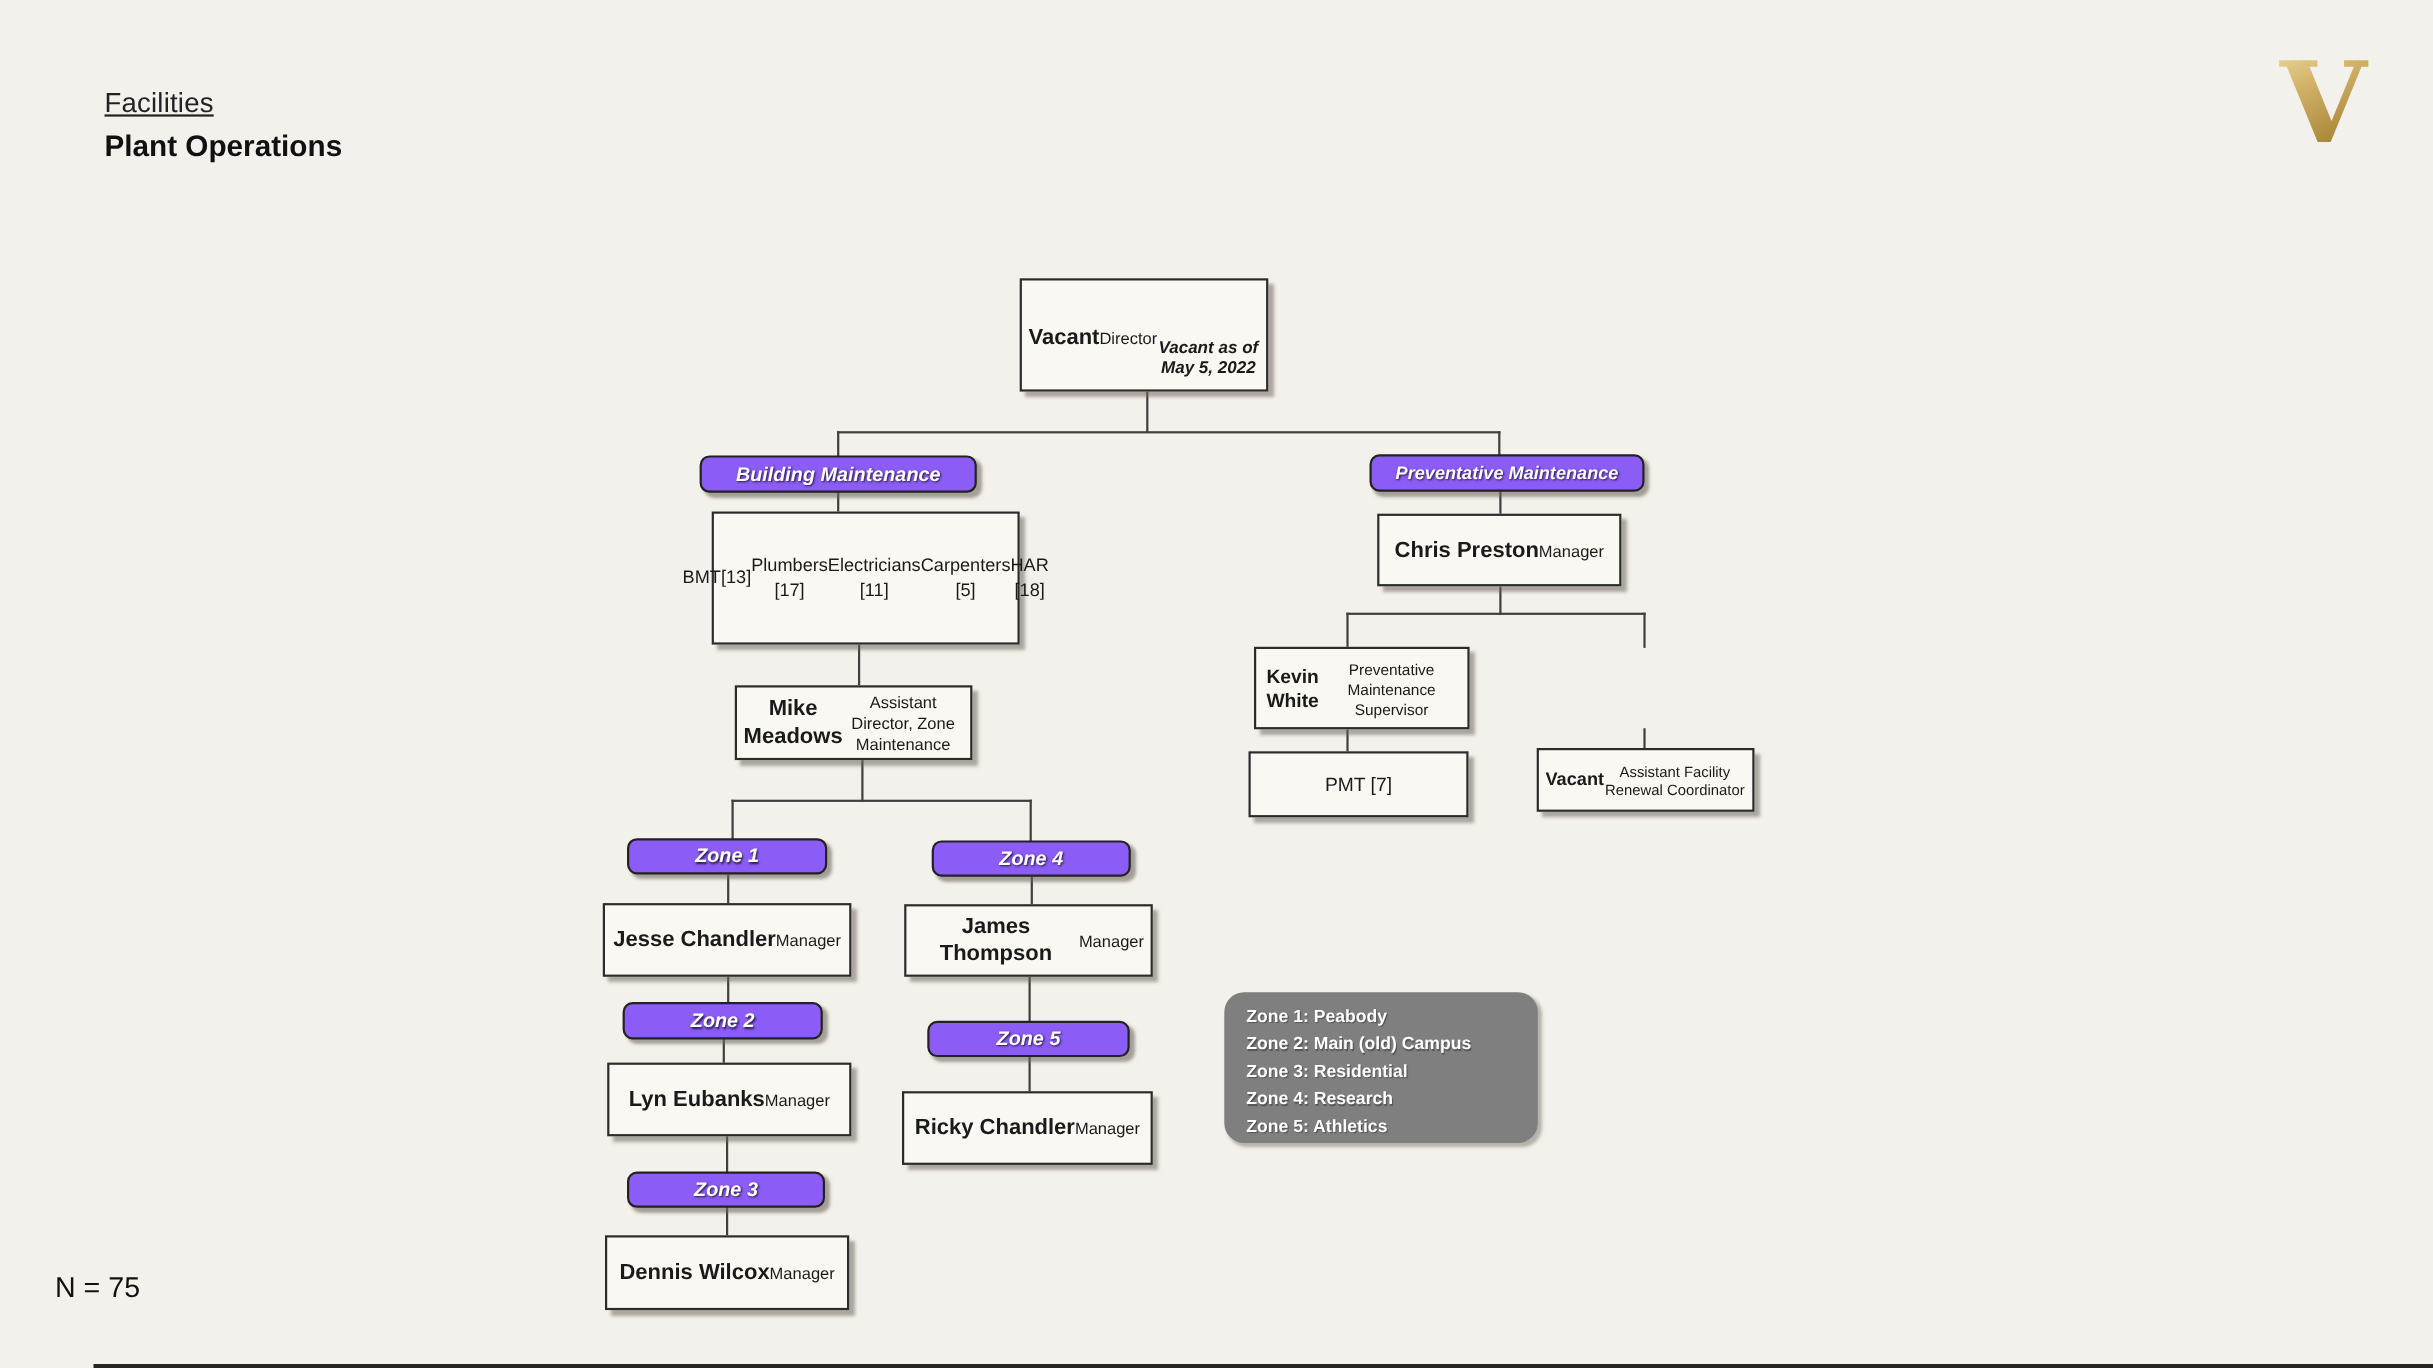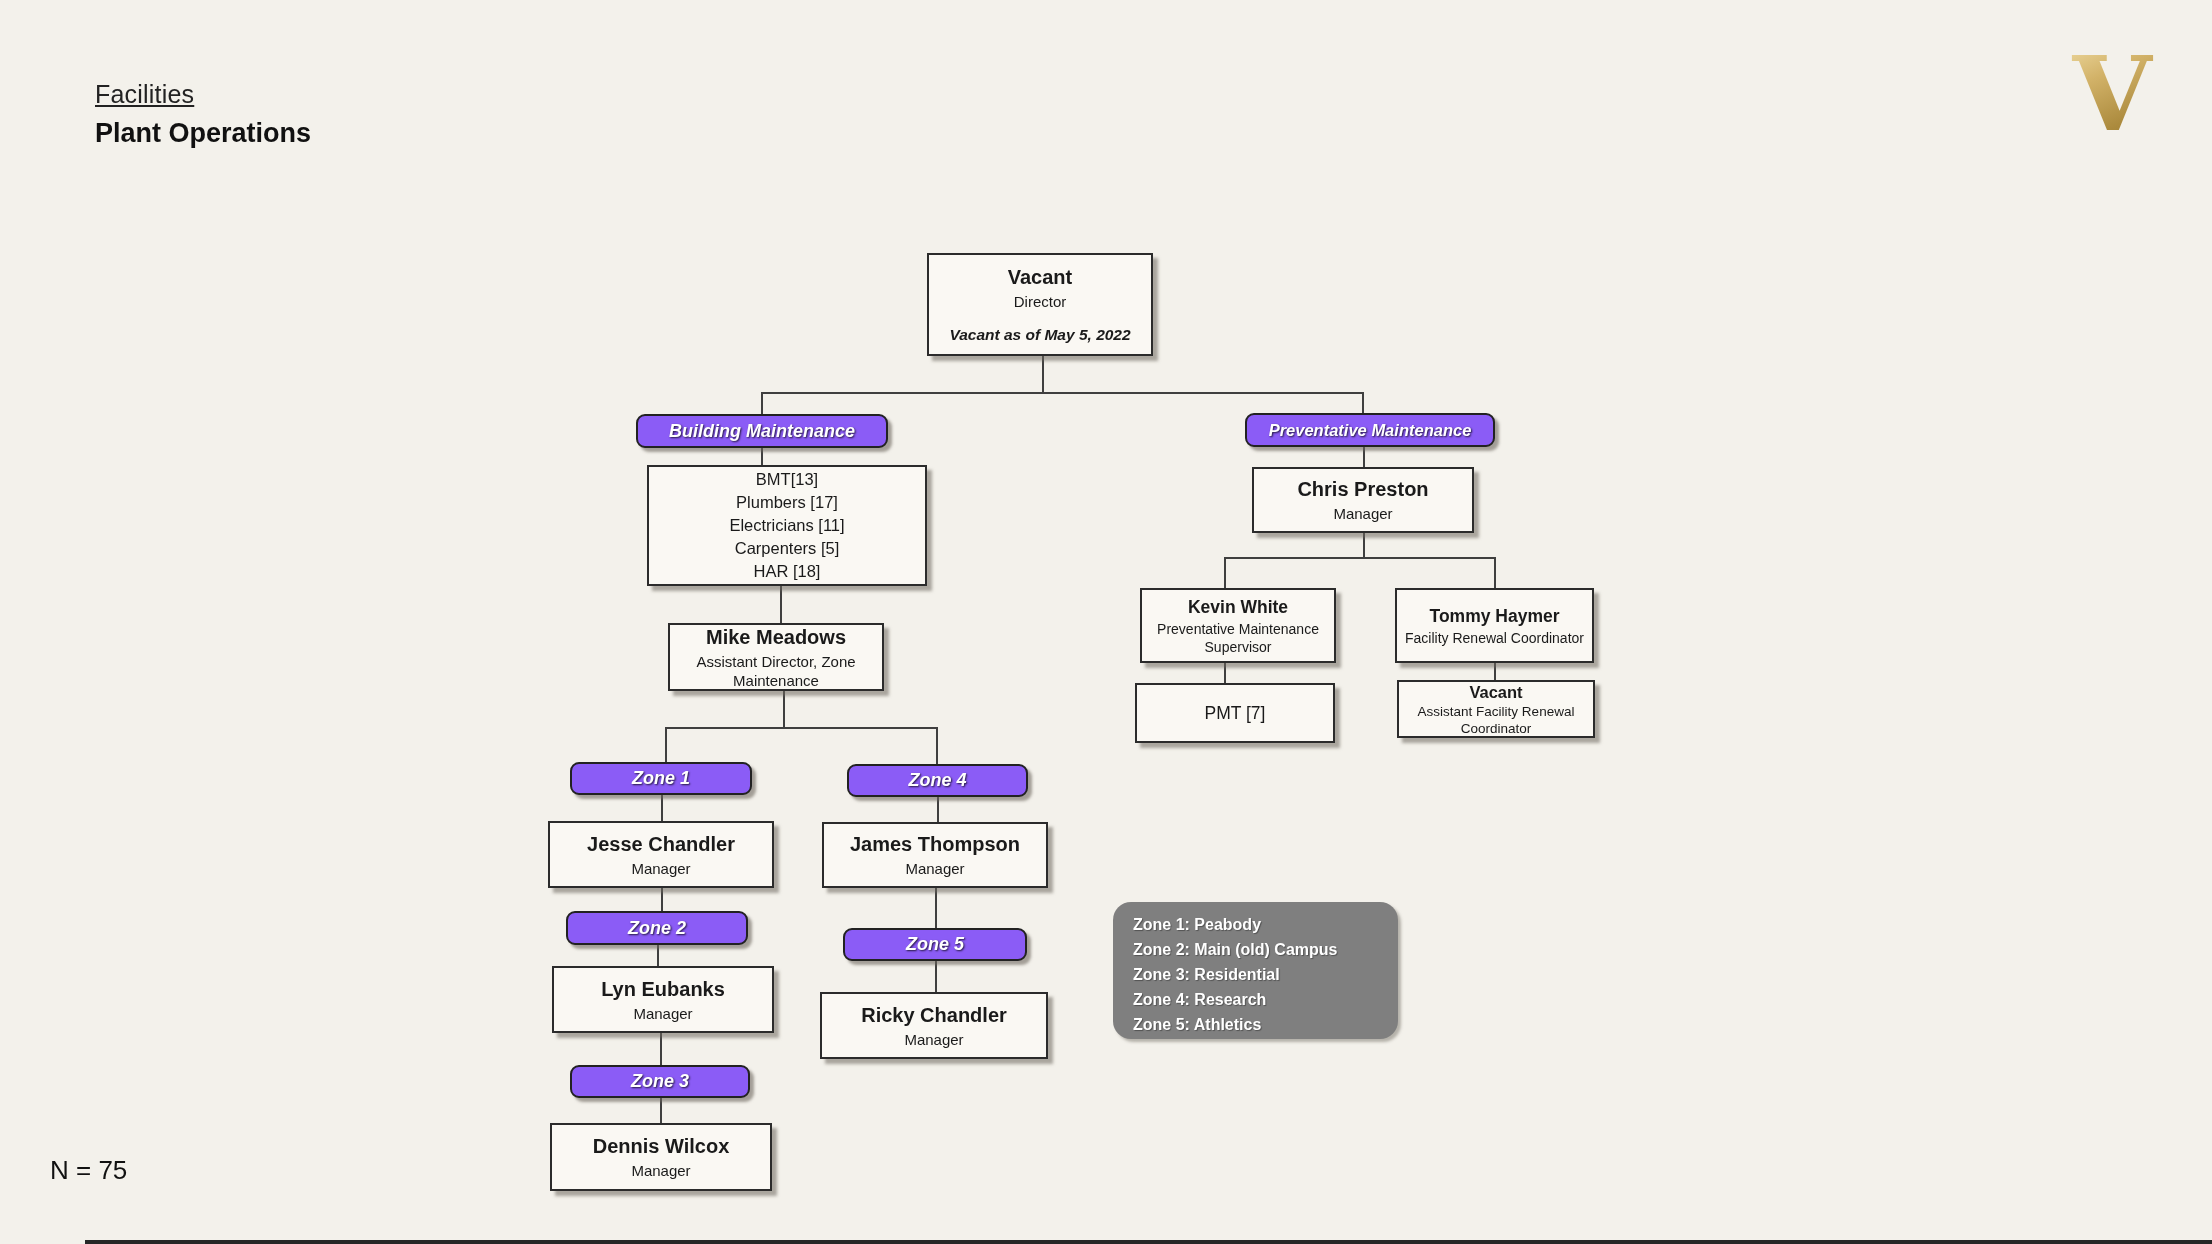--- a/index.html
+++ b/index.html
@@ -21,21 +21,21 @@
     -webkit-background-clip:text;background-clip:text;color:transparent;
   }
   .headcount{position:absolute;left:50px;top:1155px;font-size:26px;color:#111;}
   .bottom-strip{position:absolute;left:85px;right:0;bottom:0;height:4px;background:#262626;}
 
   
   .node{
     position:absolute;box-sizing:border-box;
     background:#faf8f3;border:2px solid #2b2b2b;
     box-shadow:5px 5px 3px rgba(110,104,95,.55);
-    display:flex;flex-direction:column;align-items:center;justify-content:center;
+    display:flex;flex-direction:row;align-items:center;justify-content:center;
     text-align:center;padding:4px 6px;
   }
   .node .name{font-weight:bold;font-size:20px;line-height:25px;}
   .node .role{font-size:15px;line-height:19px;margin-top:2px;}
   .node .role-sm{font-size:14px;line-height:18px;margin-top:2px;}
   .node .role-xs{font-size:13.5px;line-height:17px;margin-top:1px;}
   .node .name-sm{font-weight:bold;font-size:17.5px;line-height:22px;}
   .node .name-xs{font-weight:bold;font-size:16.5px;line-height:20px;}
   .node.topbox{justify-content:flex-start;padding-top:10px;}
   .node.topbox .note{margin-top:auto;padding-bottom:6px;font-weight:bold;font-style:italic;font-size:15.5px;}
@@ -180,24 +180,20 @@
   <div class="node" style="left:1252px;top:467px;width:222px;height:66px;">
     <div class="name">Chris Preston</div>
     <div class="role">Manager</div>
   </div>
 
   <div class="node" style="left:1140px;top:588px;width:196px;height:75px;">
     <div class="name-sm">Kevin White</div>
     <div class="role-sm">Preventative Maintenance Supervisor</div>
   </div>
 
-  <div class="node" style="left:1395px;top:588px;width:199px;height:75px;">
-    <div class="name-sm">Tommy Haymer</div>
-    <div class="role-sm">Facility Renewal Coordinator</div>
-  </div>
 
   <div class="node plain" style="left:1135px;top:683px;width:200px;height:60px;">
     <div>PMT [7]</div>
   </div>
 
   <div class="node" style="left:1397px;top:680px;width:198px;height:58px;">
     <div class="name-xs">Vacant</div>
     <div class="role-xs">Assistant Facility Renewal Coordinator</div>
   </div>
 

